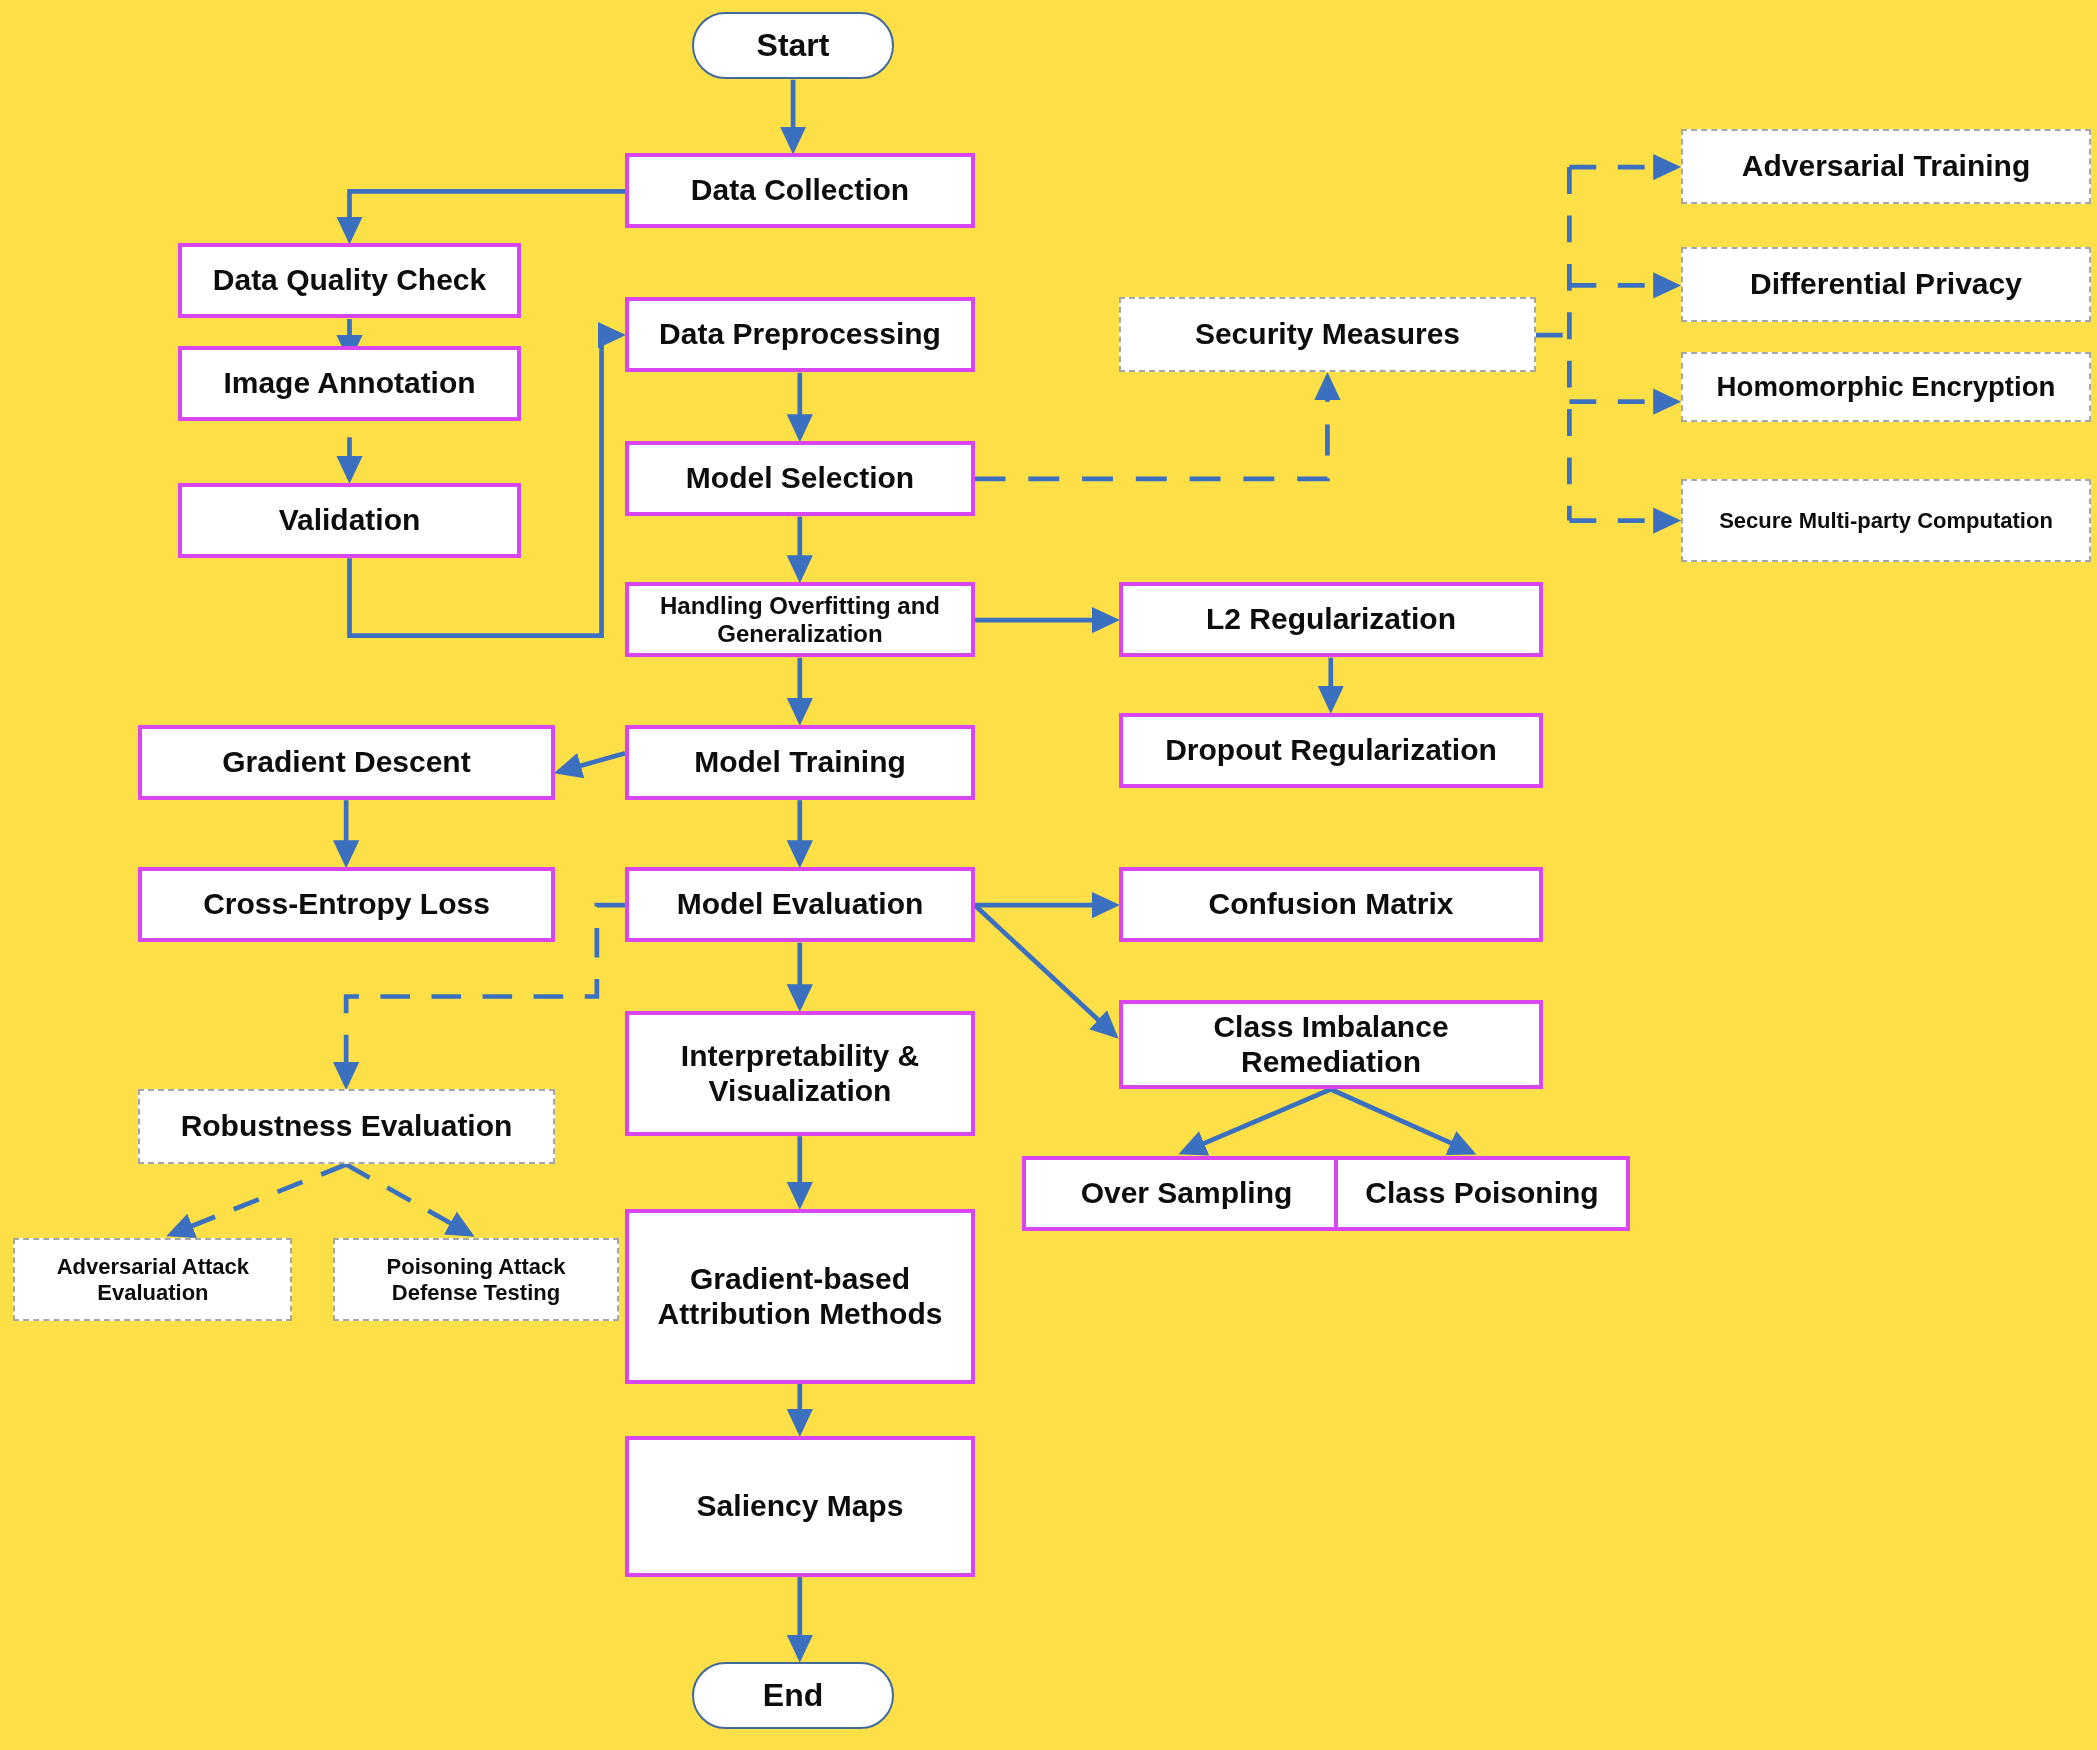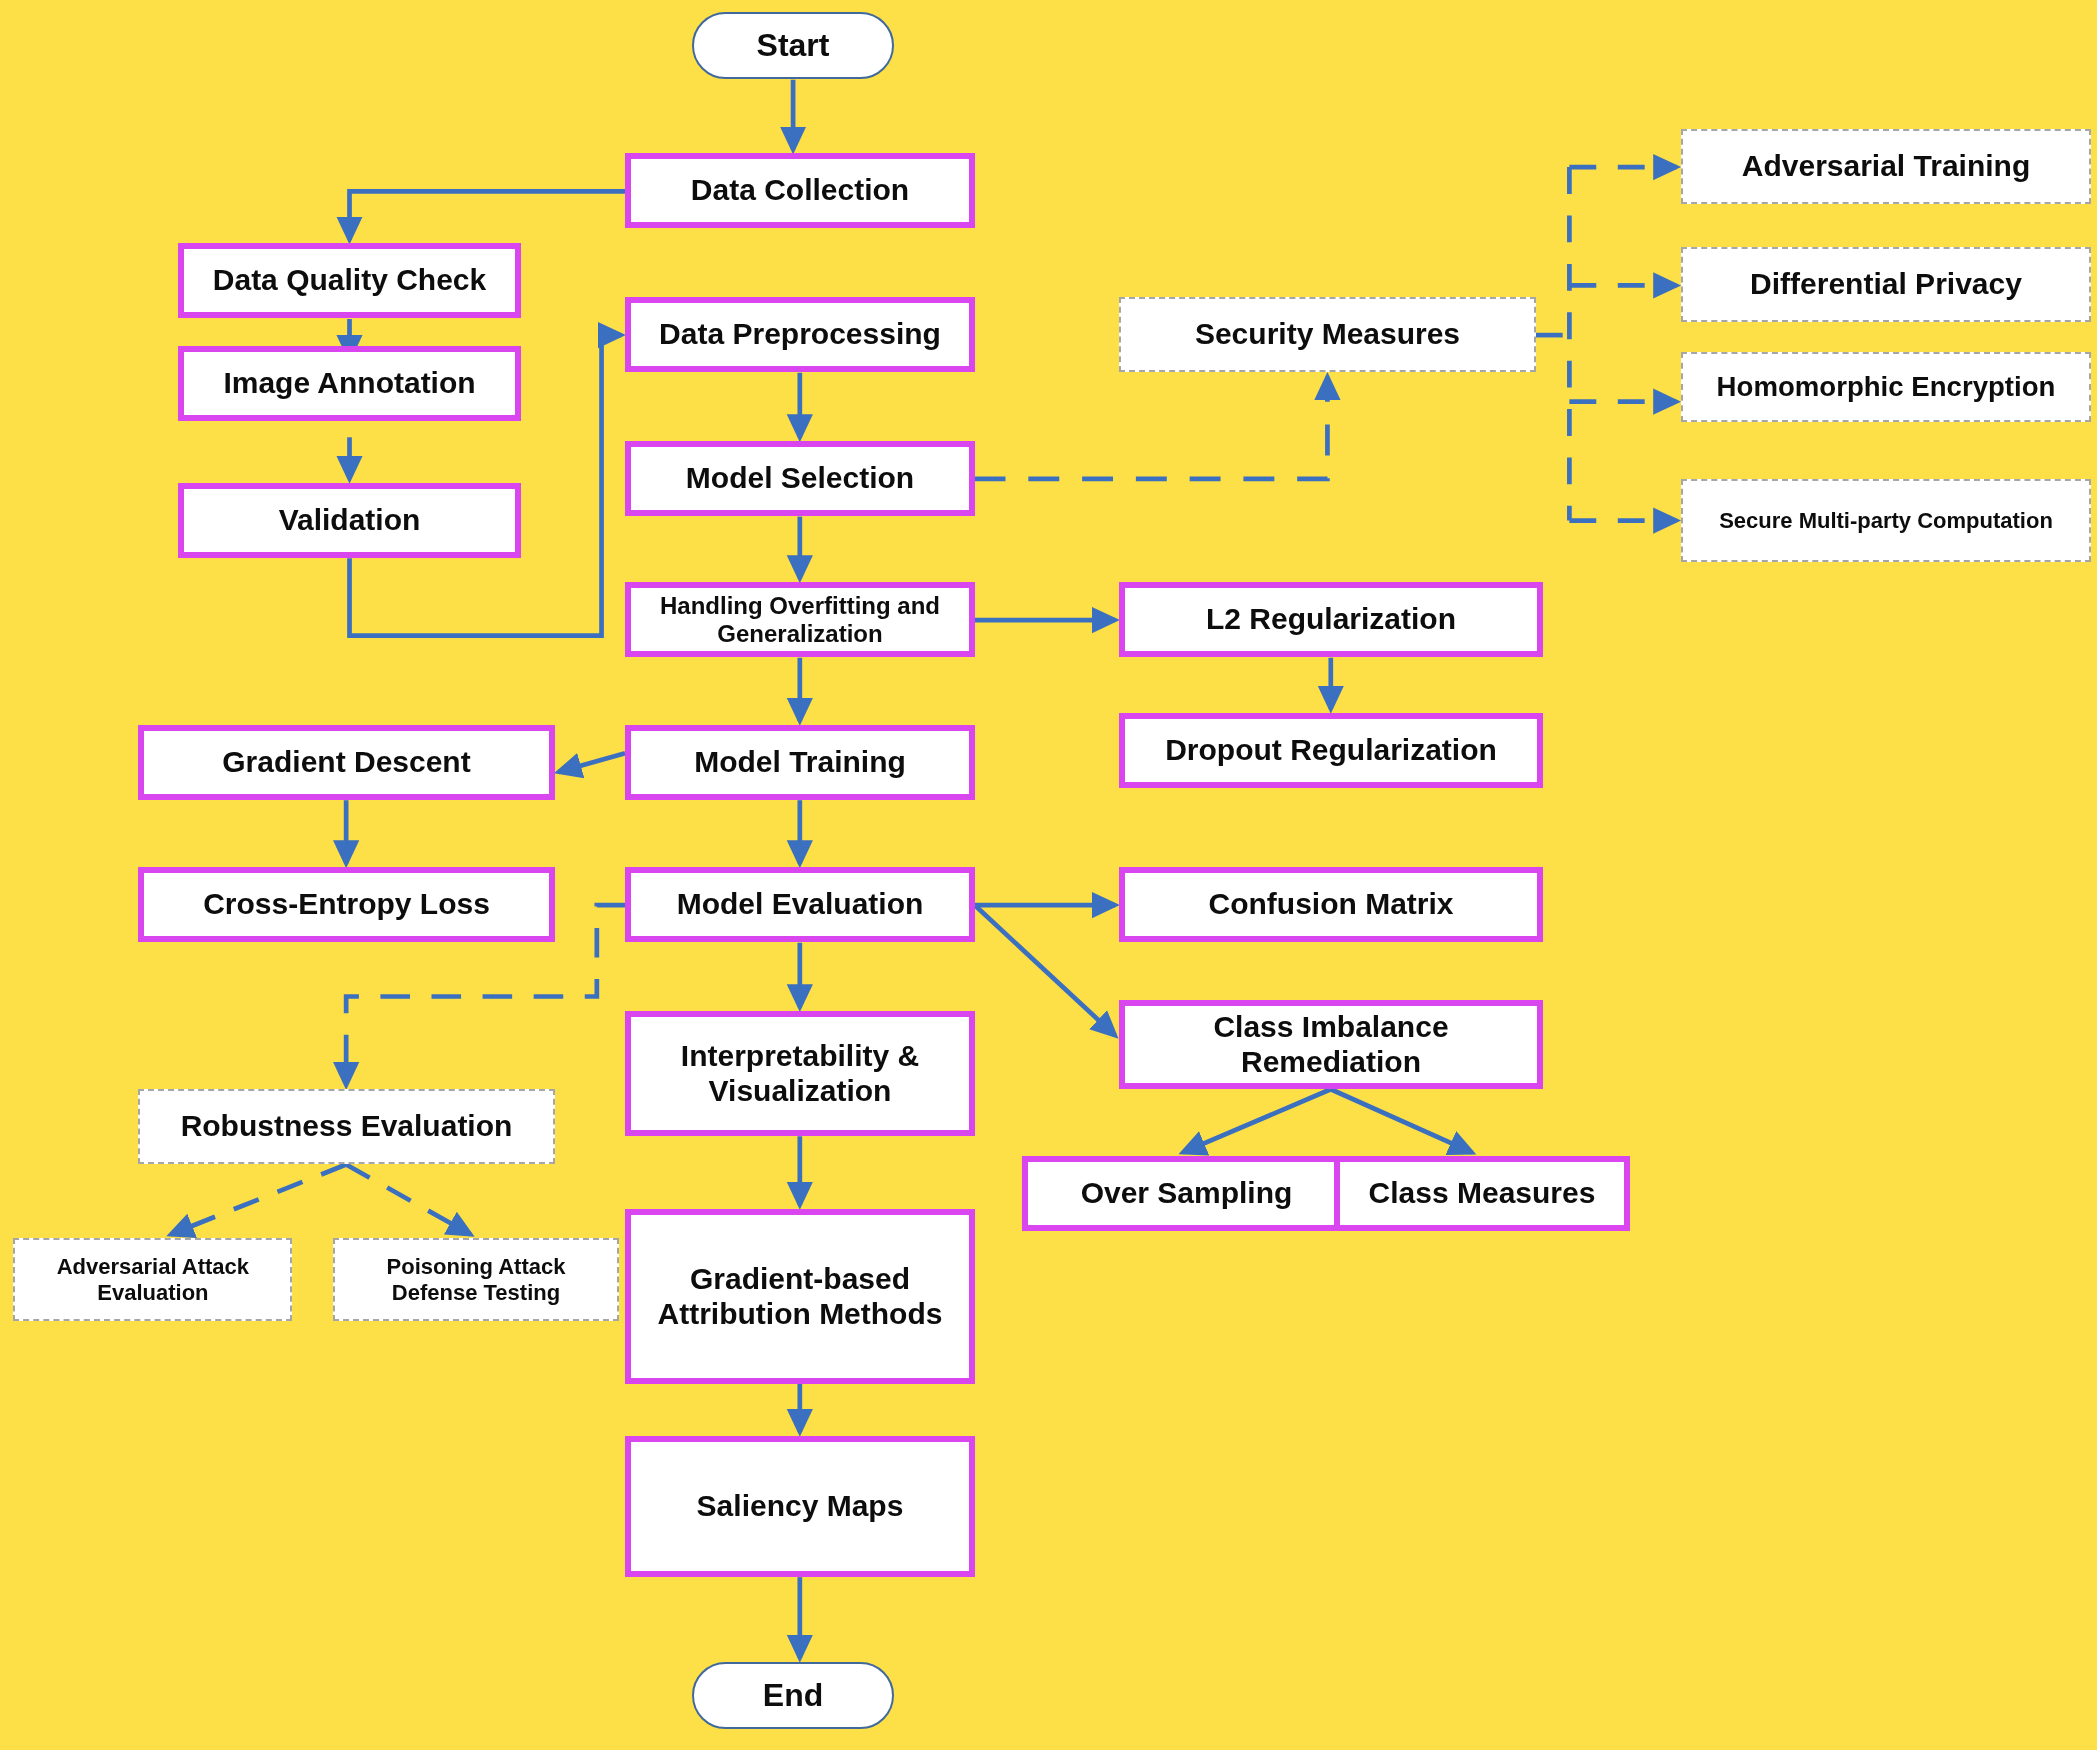--- a/index.html
+++ b/index.html
@@ -31,21 +31,21 @@
     justify-content: center;
     text-align: center;
     background: #ffffff;
     color: #0d0d0d;
     font-weight: bold;
     line-height: 1.16;
     padding: 2.7px 6.7px;
     z-index: 2;
   }
   .solid-box {
-    border: 6px solid #d946ef;
+    border: 4px solid #d946ef;
   }
   .dashed-box {
     border: 2px dashed #a6a6a6;
   }
   .terminal {
     border: 2.7px solid #41699c;
     border-radius: 47px;
   }
   .sz-xl { font-size: 32px; }
   .sz-lg { font-size: 30px; }
@@ -207,18 +207,18 @@
       <div class="node solid-box sz-lg" style="left: 1119px; top: 867px; width: 424px; height: 75px;">
         <span>Confusion Matrix</span>
       </div>
       <div class="node solid-box sz-lg" style="left: 1119px; top: 1000px; width: 424px; height: 89px;">
         <span>Class Imbalance Remediation</span>
       </div>
       <div class="node solid-box sz-lg" style="left: 1022px; top: 1156px; width: 329px; height: 75px;">
         <span>Over Sampling</span>
       </div>
       <div class="node solid-box sz-lg" style="left: 1334px; top: 1156px; width: 296px; height: 75px;">
-        <span>Class Measures</span>
+        <span>Class Poisoning</span>
       </div>
     </div>
 
 </div>
 
 
 </body></html>

